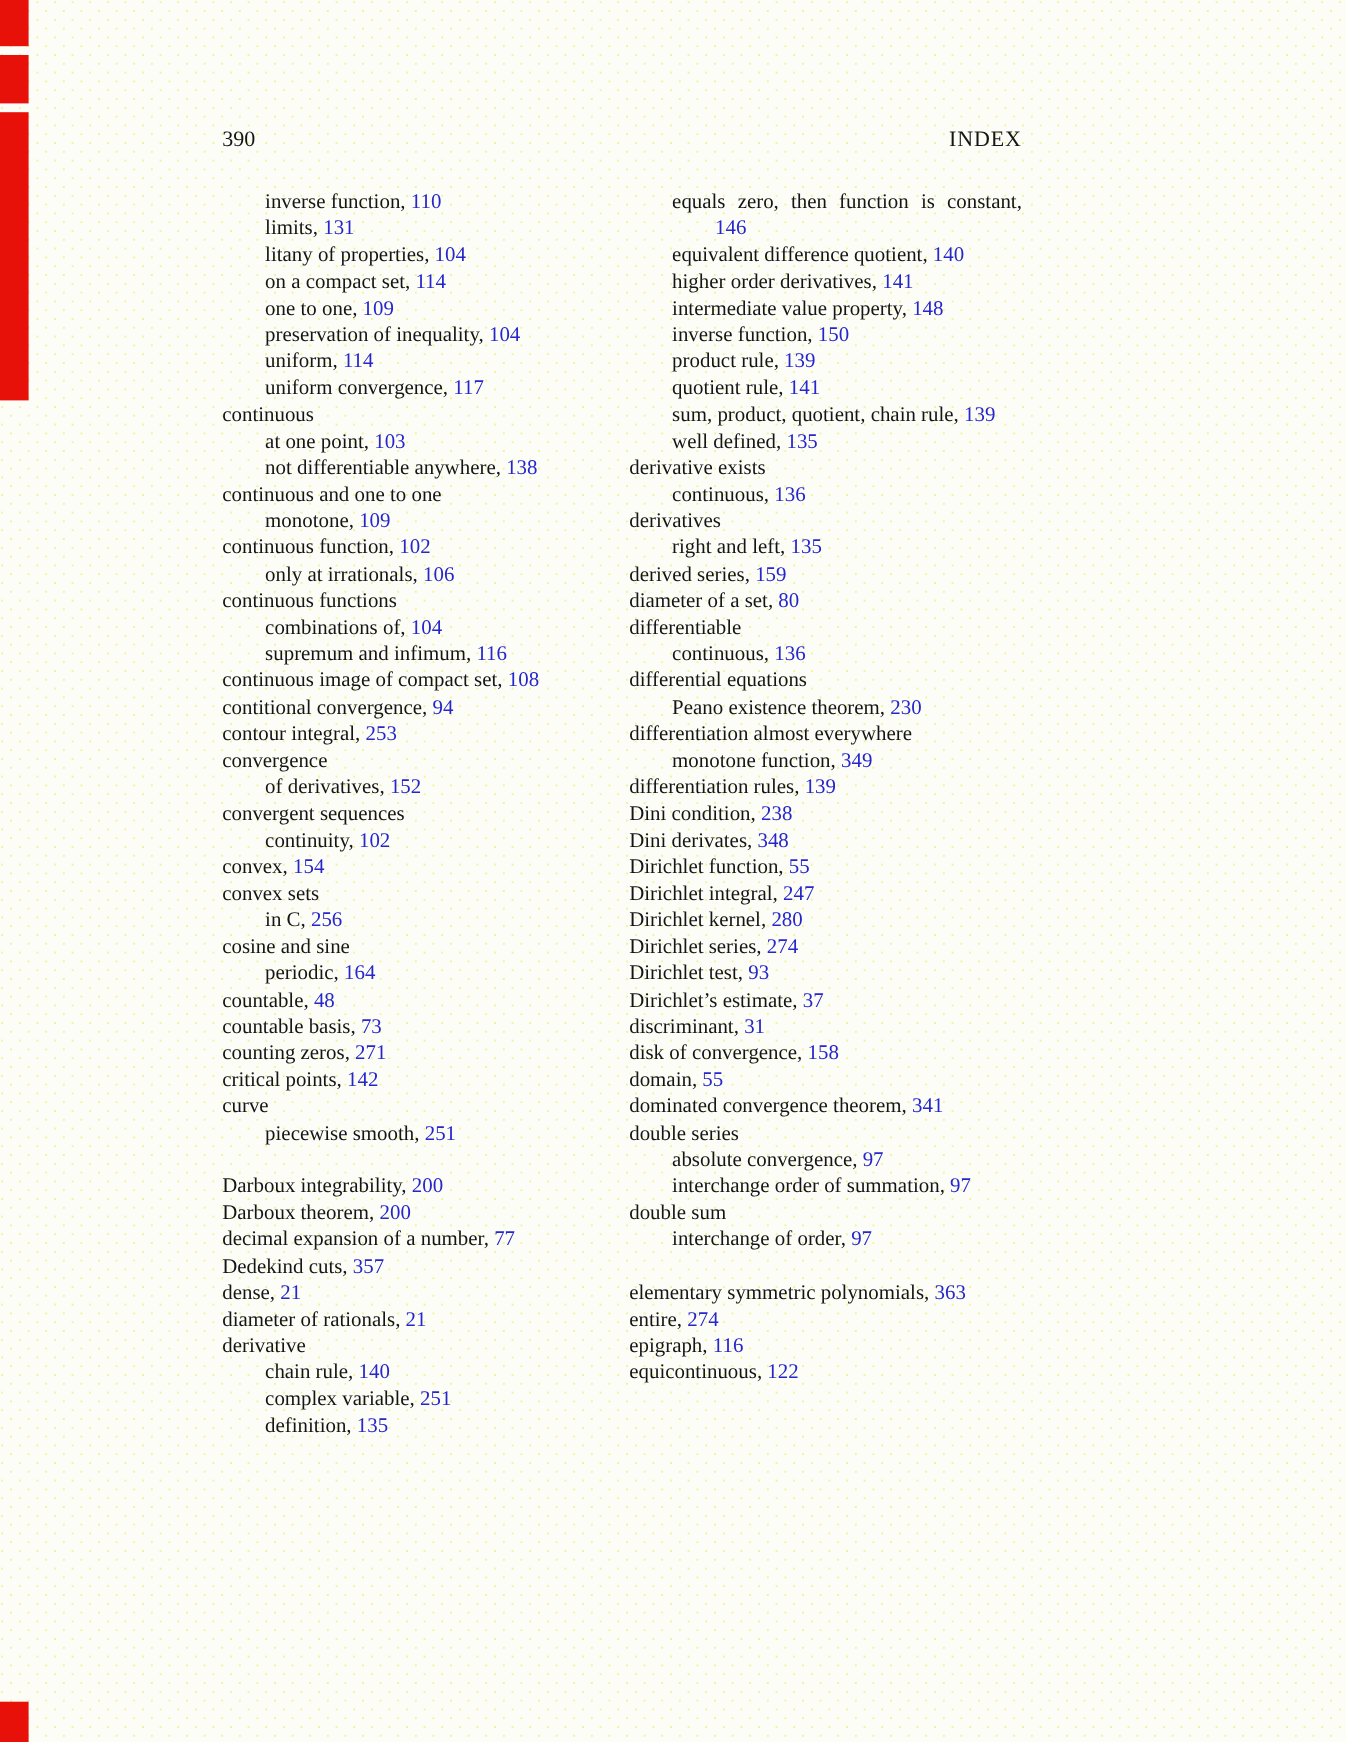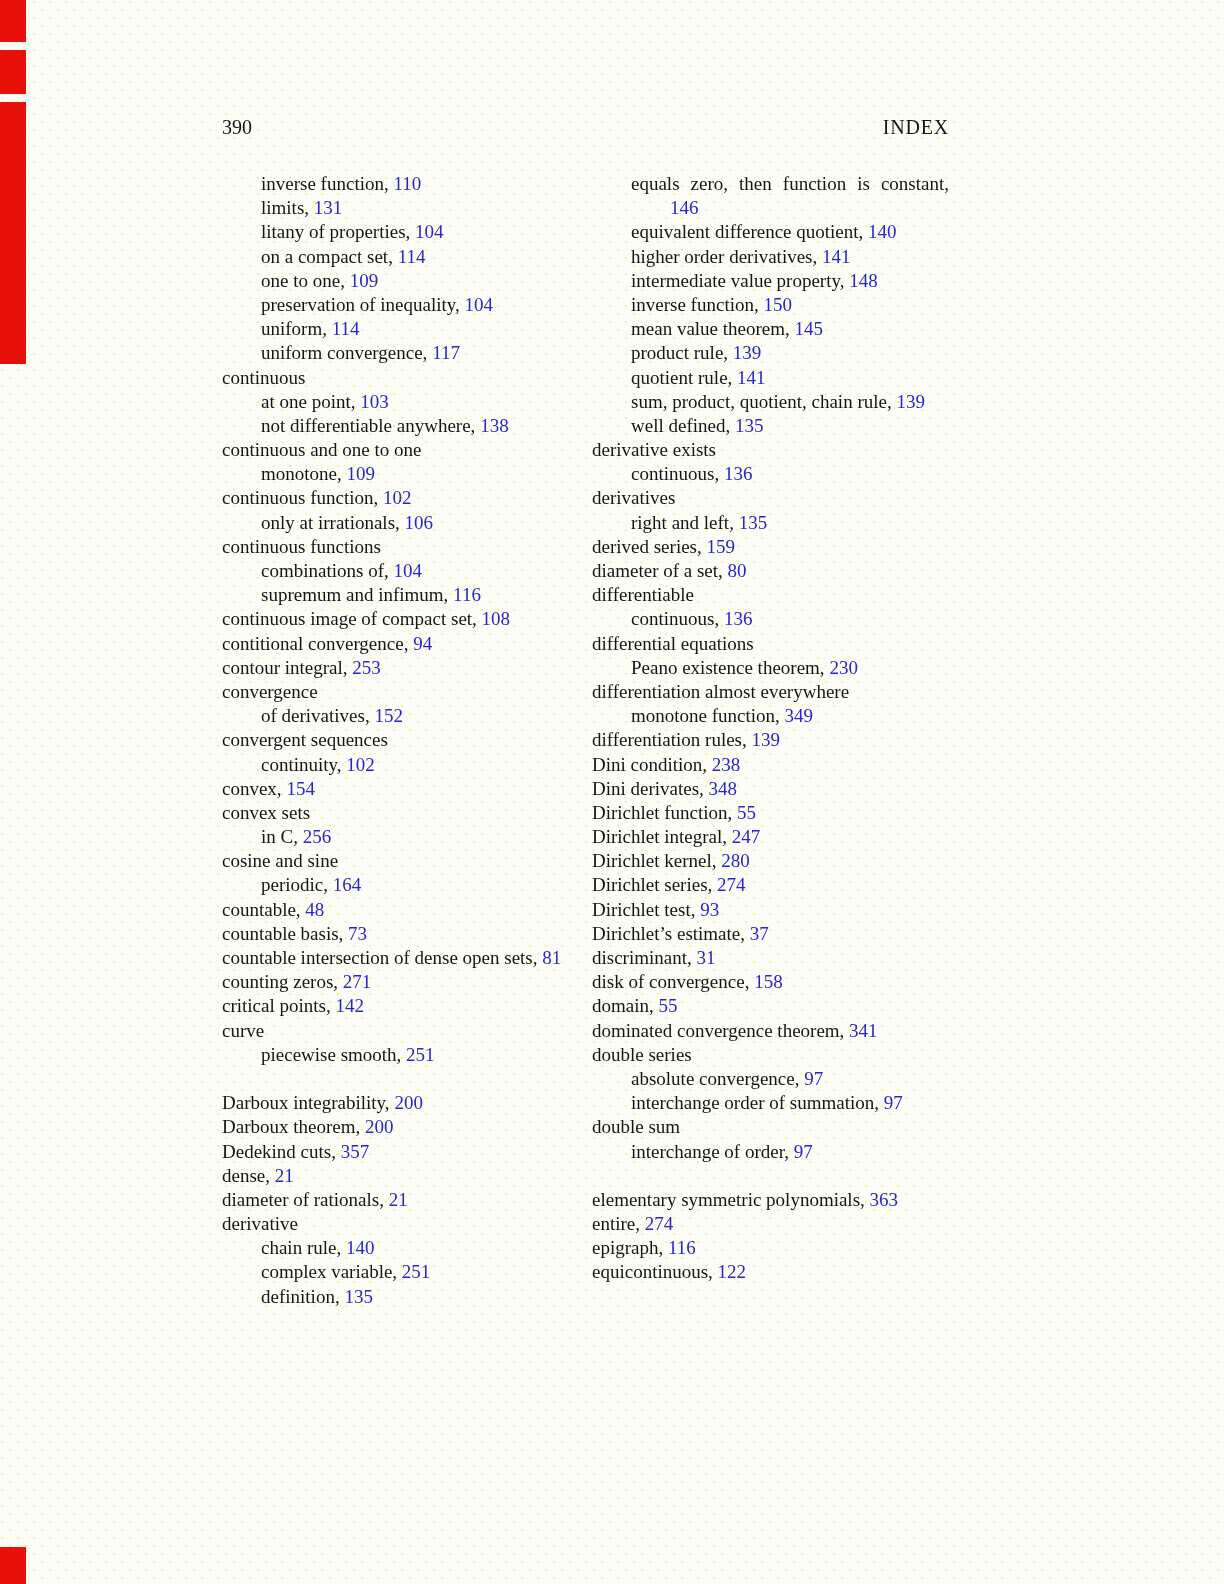--- a/index.html
+++ b/index.html
@@ -23,21 +23,21 @@
   }
   .edge-mark{
     position:absolute;left:0;width:26px;
     background:var(--red);
   }
   .edge-seg-1{top:0;height:42px;}
   .edge-seg-2{top:50px;height:44px;}
   .edge-seg-3{top:102px;height:262px;}
   .edge-seg-4{top:1547px;height:37px;}
   .page-body{
-    position:absolute;left:222px;top:115px;width:727px;
+    position:absolute;left:202px;top:115px;width:727px;
   }
   .running-head{
     display:flex;justify-content:space-between;align-items:baseline;
     font-size:20px;line-height:24px;
   }
   .running-head .title{letter-spacing:0.8px;margin-left:28px;}
   .columns{
     display:flex;gap:24px;
     margin-top:33px;
     font-size:19px;
@@ -100,44 +100,43 @@
         <div class="entry indent-1"><span class="txt">of derivatives,</span> <span class="num">152</span></div>
         <div class="entry indent-0"><span class="txt">convergent sequences</span></div>
         <div class="entry indent-1"><span class="txt">continuity,</span> <span class="num">102</span></div>
         <div class="entry indent-0"><span class="txt">convex,</span> <span class="num">154</span></div>
         <div class="entry indent-0"><span class="txt">convex sets</span></div>
         <div class="entry indent-1"><span class="txt">in C,</span> <span class="num">256</span></div>
         <div class="entry indent-0"><span class="txt">cosine and sine</span></div>
         <div class="entry indent-1"><span class="txt">periodic,</span> <span class="num">164</span></div>
         <div class="entry indent-0"><span class="txt">countable,</span> <span class="num">48</span></div>
         <div class="entry indent-0"><span class="txt">countable basis,</span> <span class="num">73</span></div>
-        <div class="entry indent-0"><span class="txt">countable intersection of dense open sets,</span> <span class="num">81</span></div>
         <div class="entry indent-0"><span class="txt">counting zeros,</span> <span class="num">271</span></div>
         <div class="entry indent-0"><span class="txt">critical points,</span> <span class="num">142</span></div>
         <div class="entry indent-0"><span class="txt">curve</span></div>
         <div class="entry indent-1"><span class="txt">piecewise smooth,</span> <span class="num">251</span></div>
         <div class="blank-line"></div>
         <div class="entry indent-0"><span class="txt">Darboux integrability,</span> <span class="num">200</span></div>
         <div class="entry indent-0"><span class="txt">Darboux theorem,</span> <span class="num">200</span></div>
+        <div class="entry indent-0"><span class="txt">decimal expansion of a number,</span> <span class="num">77</span></div>
         <div class="entry indent-0"><span class="txt">Dedekind cuts,</span> <span class="num">357</span></div>
         <div class="entry indent-0"><span class="txt">dense,</span> <span class="num">21</span></div>
         <div class="entry indent-0"><span class="txt">diameter of rationals,</span> <span class="num">21</span></div>
         <div class="entry indent-0"><span class="txt">derivative</span></div>
         <div class="entry indent-1"><span class="txt">chain rule,</span> <span class="num">140</span></div>
         <div class="entry indent-1"><span class="txt">complex variable,</span> <span class="num">251</span></div>
         <div class="entry indent-1"><span class="txt">definition,</span> <span class="num">135</span></div>
       </div>
     <div class="col col-right">
         <div class="entry indent-1 justify"><span class="txt">equals zero, then function is constant,</span></div>
         <div class="entry indent-2"><span class="num">146</span></div>
         <div class="entry indent-1"><span class="txt">equivalent difference quotient,</span> <span class="num">140</span></div>
         <div class="entry indent-1"><span class="txt">higher order derivatives,</span> <span class="num">141</span></div>
         <div class="entry indent-1"><span class="txt">intermediate value property,</span> <span class="num">148</span></div>
         <div class="entry indent-1"><span class="txt">inverse function,</span> <span class="num">150</span></div>
-        <div class="entry indent-1"><span class="txt">mean value theorem,</span> <span class="num">145</span></div>
         <div class="entry indent-1"><span class="txt">product rule,</span> <span class="num">139</span></div>
         <div class="entry indent-1"><span class="txt">quotient rule,</span> <span class="num">141</span></div>
         <div class="entry indent-1"><span class="txt">sum, product, quotient, chain rule,</span> <span class="num">139</span></div>
         <div class="entry indent-1"><span class="txt">well defined,</span> <span class="num">135</span></div>
         <div class="entry indent-0"><span class="txt">derivative exists</span></div>
         <div class="entry indent-1"><span class="txt">continuous,</span> <span class="num">136</span></div>
         <div class="entry indent-0"><span class="txt">derivatives</span></div>
         <div class="entry indent-1"><span class="txt">right and left,</span> <span class="num">135</span></div>
         <div class="entry indent-0"><span class="txt">derived series,</span> <span class="num">159</span></div>
         <div class="entry indent-0"><span class="txt">diameter of a set,</span> <span class="num">80</span></div>

